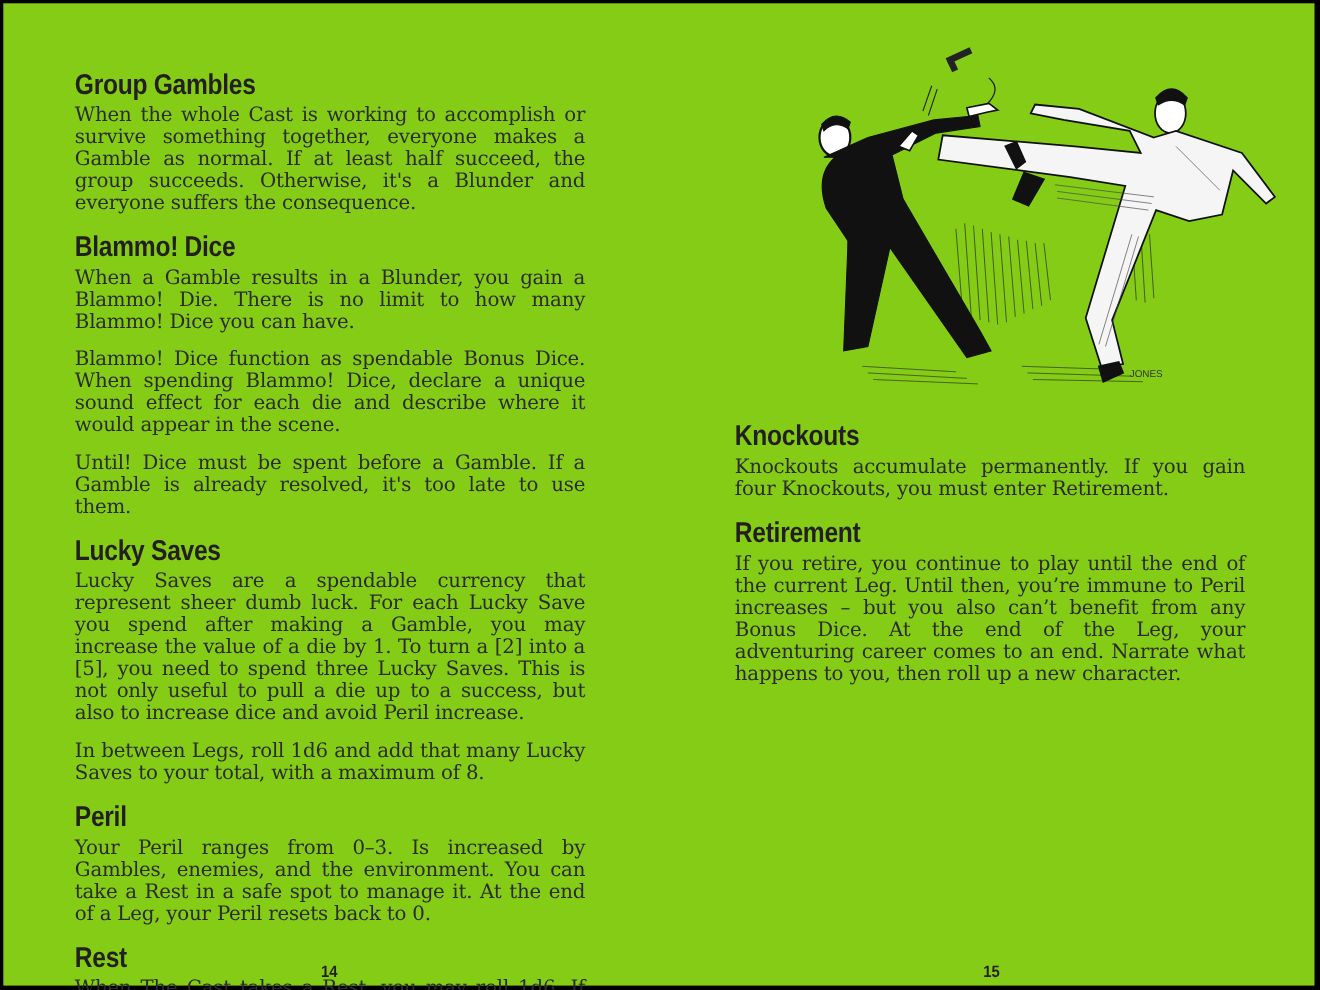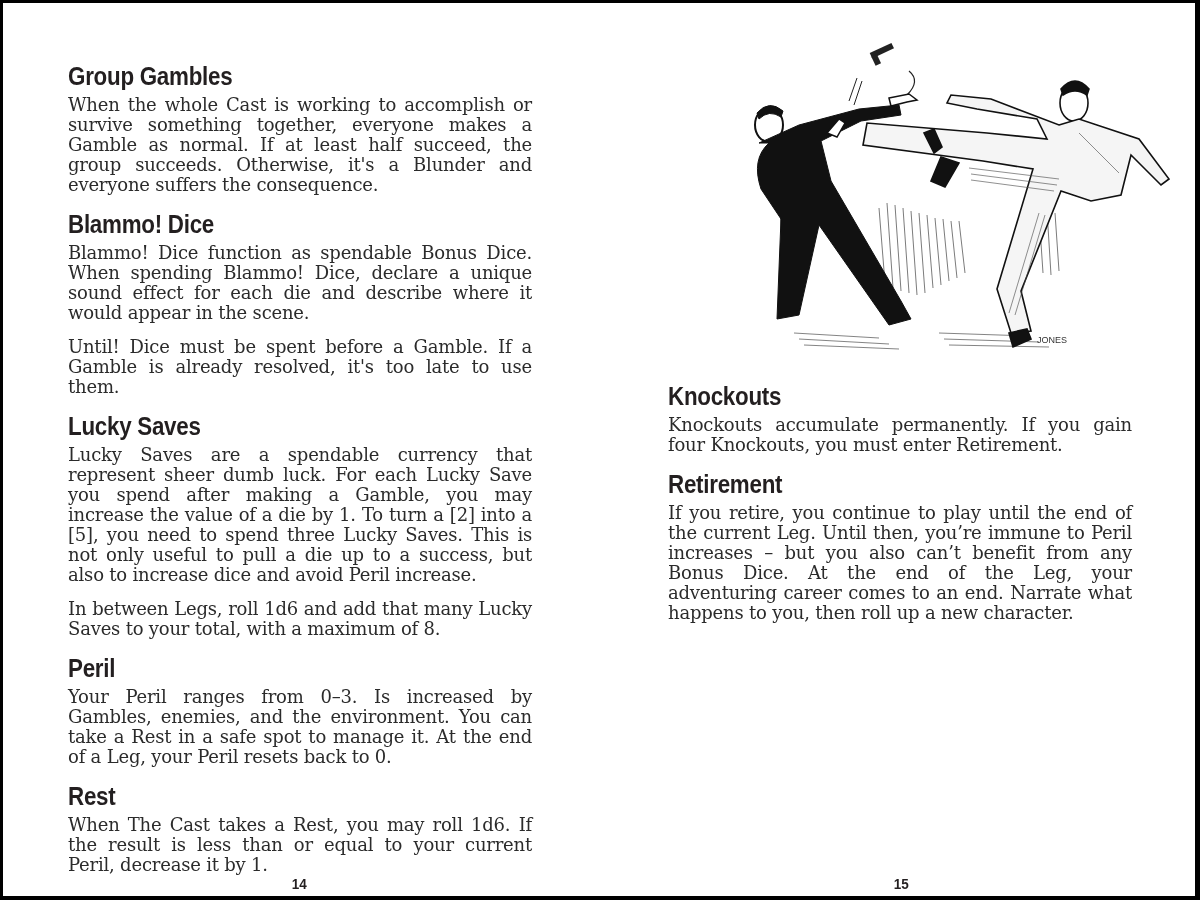--- a/index.html
+++ b/index.html
@@ -4,21 +4,21 @@
 <style>
   html, body { margin: 0; padding: 0; }
   body {
     width: 1200px; height: 900px; overflow: hidden;
     background: #000;
     font-family: "DejaVu Serif", serif;
   }
   .spread {
     position: absolute; left: 3px; top: 3px;
     width: 1192px; height: 893px;
-    background: #ffffff;
+    background: #84cc16;
   }
   .page { position: absolute; top: 0; height: 893px; }
   .page-left { left: 0; width: 596px; }
   .page-right { left: 596px; width: 596px; }
   .column { position: absolute; width: 464px; }
   .page-left .column { left: 65px; top: 56px; }
   .page-right .column { left: 69px; top: 376px; }
 
   h2 {
     margin: 0 0 2px 0;
@@ -47,40 +47,41 @@
   .page-number {
     position: absolute; top: 872px;
     font-family: "Liberation Sans", sans-serif;
     font-weight: bold; font-size: 15px; color: #231f20;
     transform: scaleX(0.9);
   }
   .page-left .page-number { left: 288px; }
   .page-right .page-number { left: 294px; }
 
   .illustration {
-    position: absolute; left: 140px; top: 30px;
+    position: absolute; left: 130px; top: 30px;
     width: 440px; height: 340px;
   }
   .illustration svg { width: 100%; height: 100%; }
 </style>
 </head>
 <body>
 
 <div class="spread">
 
   <div class="page page-left">
     <div class="column">
 
       <div class="section">
         <h2>Group Gambles</h2>
         <p>When the whole Cast is working to accomplish or survive something together, everyone makes a Gamble as normal. If at least half succeed, the group succeeds. Otherwise, it's a Blunder and everyone suffers the consequence.</p>
       </div>
 
       <div class="section">
         <h2>Blammo! Dice</h2>
+        <p>When a Gamble results in a Blunder, you gain a Blammo! Die. There is no limit to how many Blammo! Dice you can have.</p>
         <p>Blammo! Dice function as spendable Bonus Dice. When spending Blammo! Dice, declare a unique sound effect for each die and describe where it would appear in the scene.</p>
         <p>Until! Dice must be spent before a Gamble. If a Gamble is already resolved, it's too late to use them.</p>
       </div>
 
       <div class="section">
         <h2>Lucky Saves</h2>
         <p>Lucky Saves are a spendable currency that represent sheer dumb luck. For each Lucky Save you spend after making a Gamble, you may increase the value of a die by 1. To turn a [2] into a [5], you need to spend three Lucky Saves. This is not only useful to pull a die up to a success, but also to increase dice and avoid Peril increase.</p>
         <p>In between Legs, roll 1d6 and add that many Lucky Saves to your total, with a maximum of 8.</p>
       </div>
 

